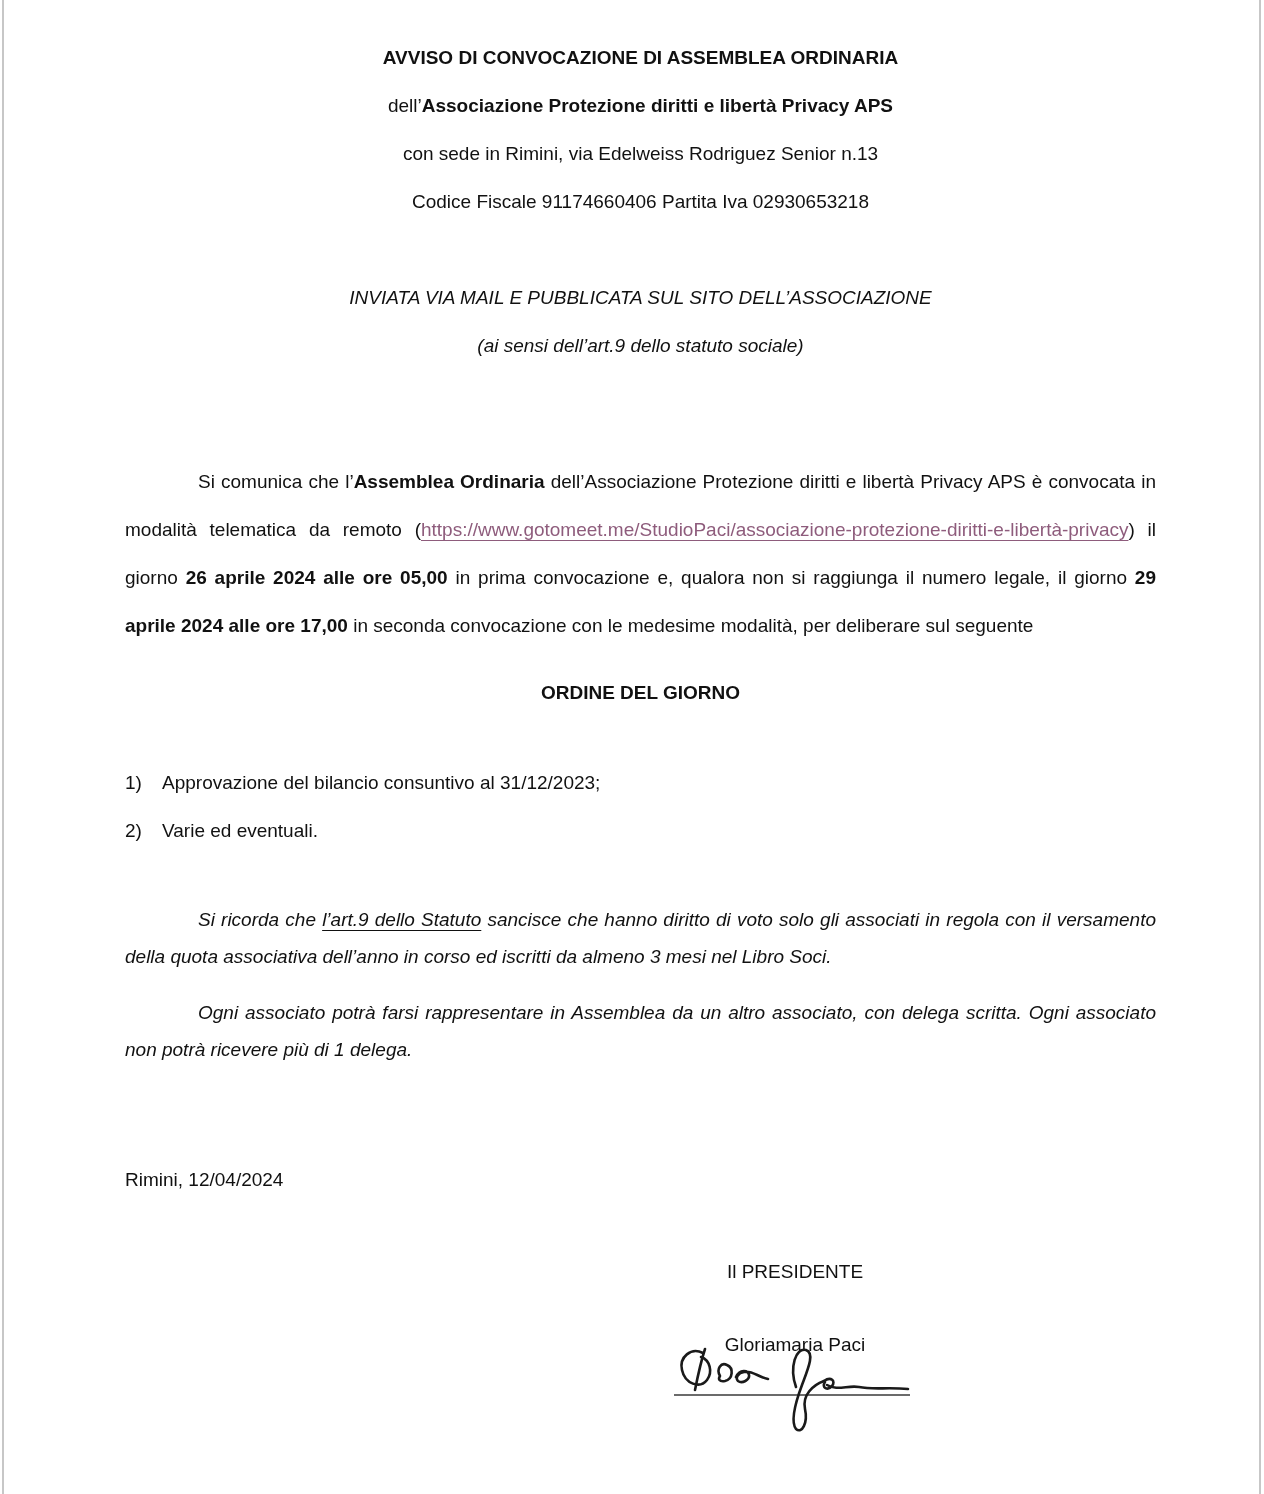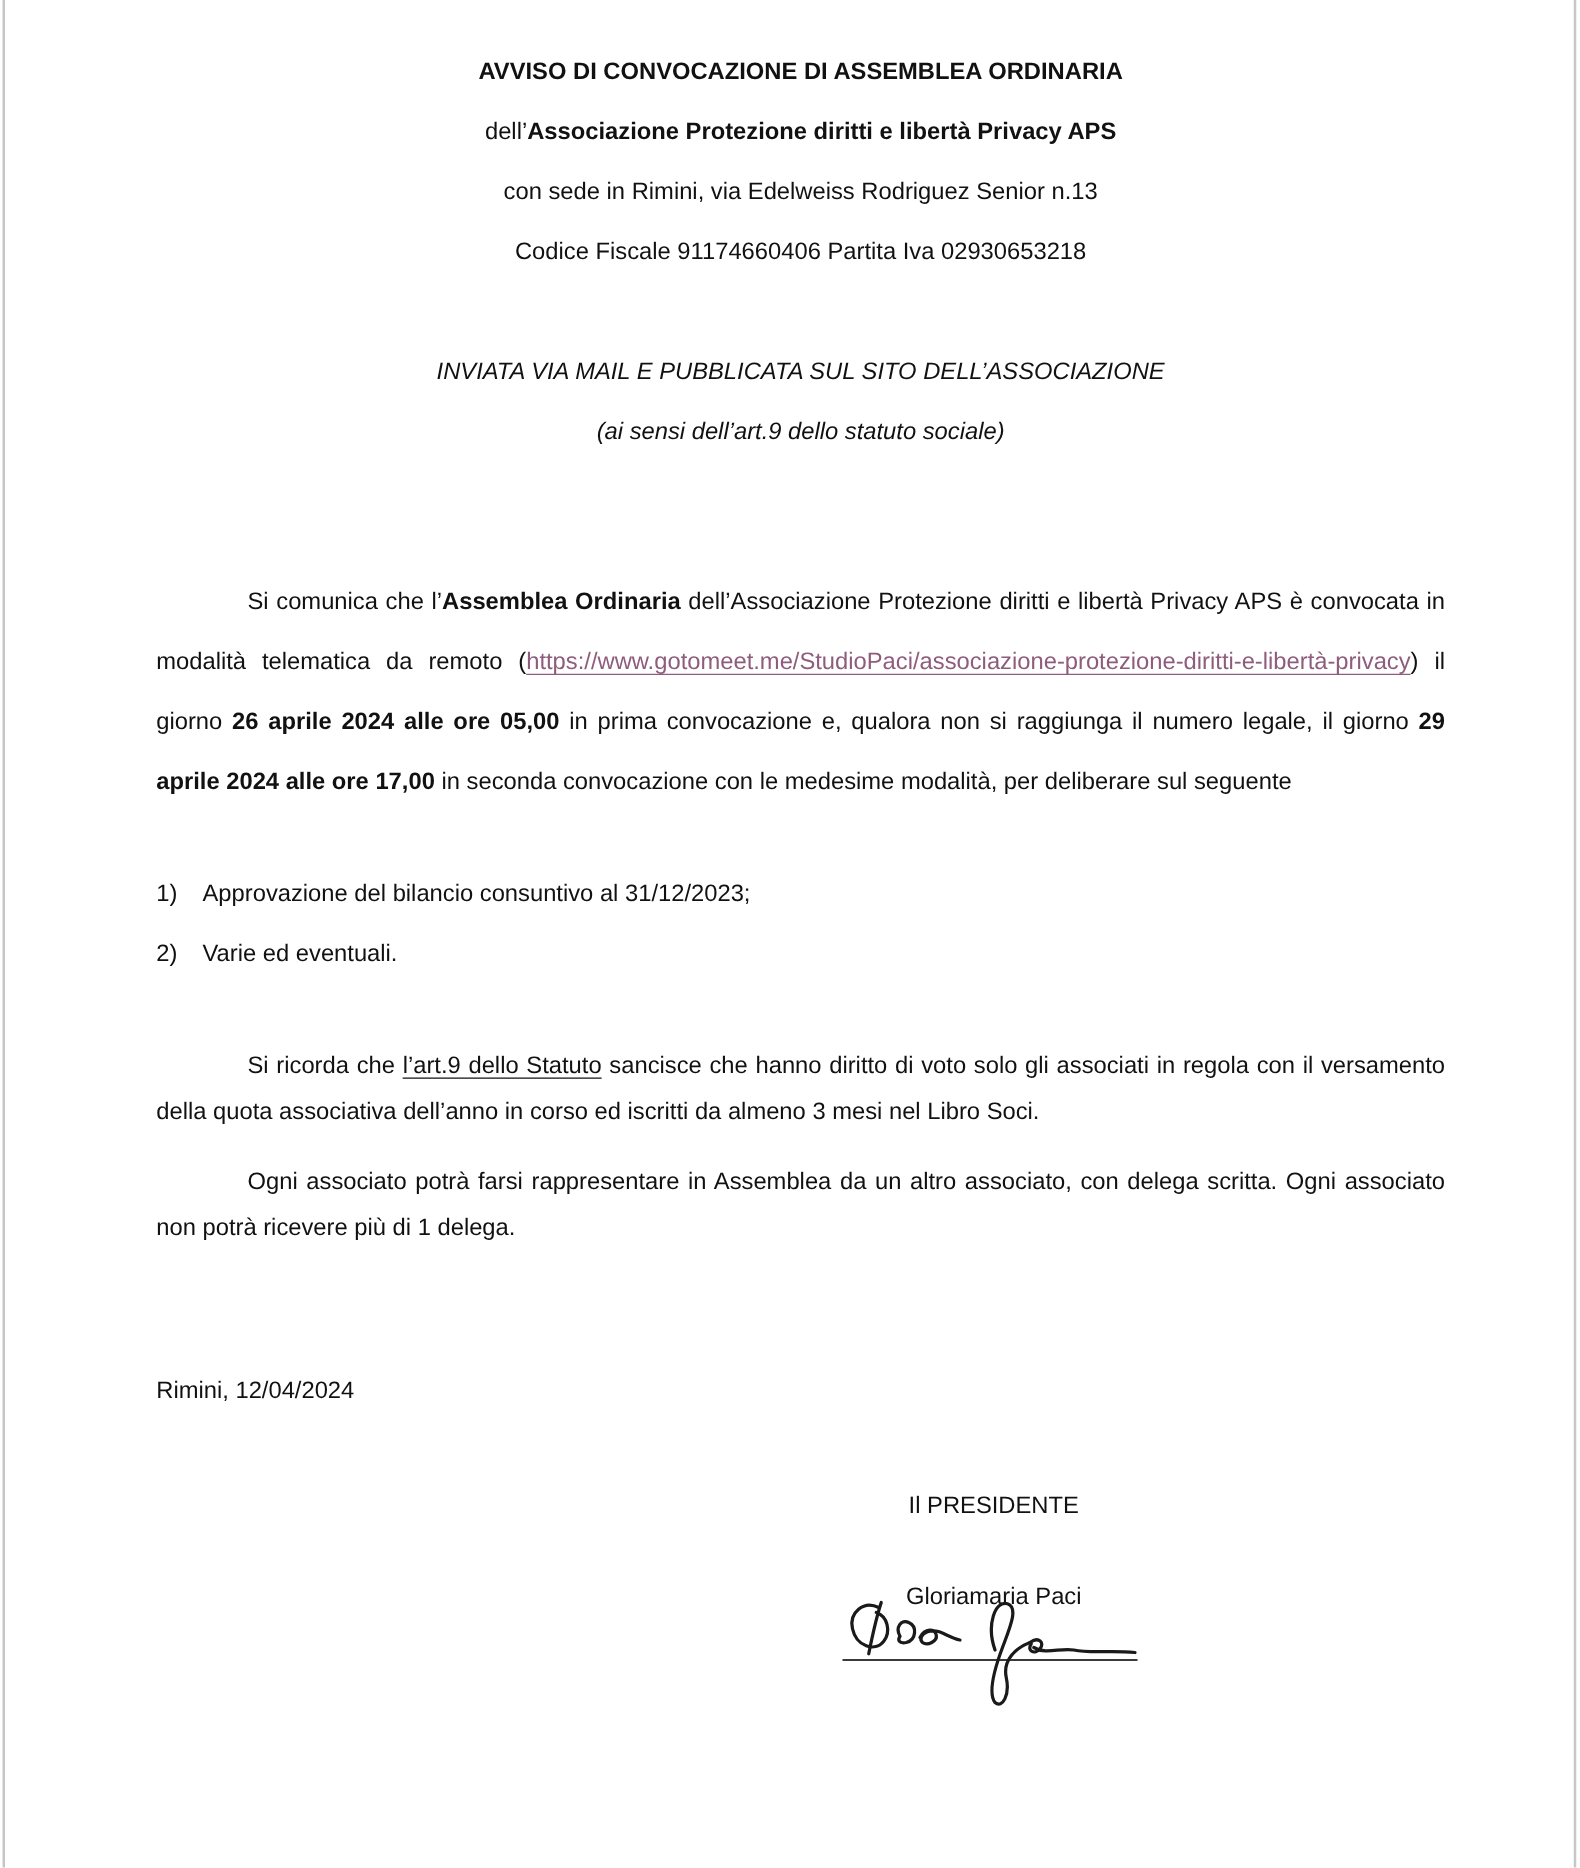--- a/index.html
+++ b/index.html
@@ -43,20 +43,21 @@
   }
 
   .agenda-title { text-align: center; font-weight: bold; line-height: 48px; }
 
   .agenda { margin-top: 42px; }
   .agenda-item { line-height: 48px; display: flex; }
   .agenda-item .num { width: 37px; flex: 0 0 37px; }
   .agenda-item .txt { flex: 1; }
 
   .note {
+    font-style: italic;
     text-align: justify;
     text-indent: 73px;
     line-height: 37px;
   }
   .note.first { margin-top: 46px; }
   .note .uline { text-decoration: underline; text-underline-offset: 4px; }
 
   .dateline { margin-top: 88px; line-height: 48px; }
 
   .sig-block {
@@ -85,20 +86,21 @@
     <div class="header-line">Codice Fiscale 91174660406 Partita Iva 02930653218</div>
   </div>
 
   <div class="notice">
     <div>INVIATA VIA MAIL E PUBBLICATA SUL SITO DELL’ASSOCIAZIONE</div>
     <div>(ai sensi dell’art.9 dello statuto sociale)</div>
   </div>
 
   <p class="body-p"><span>Si comunica che l’</span><span class="bold">Assemblea Ordinaria</span><span> dell’Associazione Protezione diritti e libertà Privacy APS è convocata in modalità telematica da remoto </span><span class="nowrap"><span>(</span><a class="doc-link" id="meeting-link" href="#" style="color: rgb(142, 92, 124);">https://www.gotomeet.me/StudioPaci/associazione-protezione-diritti-e-libertà-privacy</a><span>)</span></span><span> il giorno </span><span class="bold">26 aprile 2024 alle ore 05,00</span><span> in prima convocazione e, qualora non si raggiunga il numero legale, il giorno </span><span class="bold">29 aprile 2024 alle ore 17,00</span><span> in seconda convocazione con le medesime modalità, per deliberare sul seguente</span></p>
 
+  <div class="agenda-title">ORDINE DEL GIORNO</div>
 
   <div class="agenda">
     <div class="agenda-item">
       <span class="num">1)</span>
       <span class="txt">Approvazione del bilancio consuntivo al 31/12/2023;</span>
     </div>
     <div class="agenda-item">
       <span class="num">2)</span>
       <span class="txt">Varie ed eventuali.</span>
     </div>

